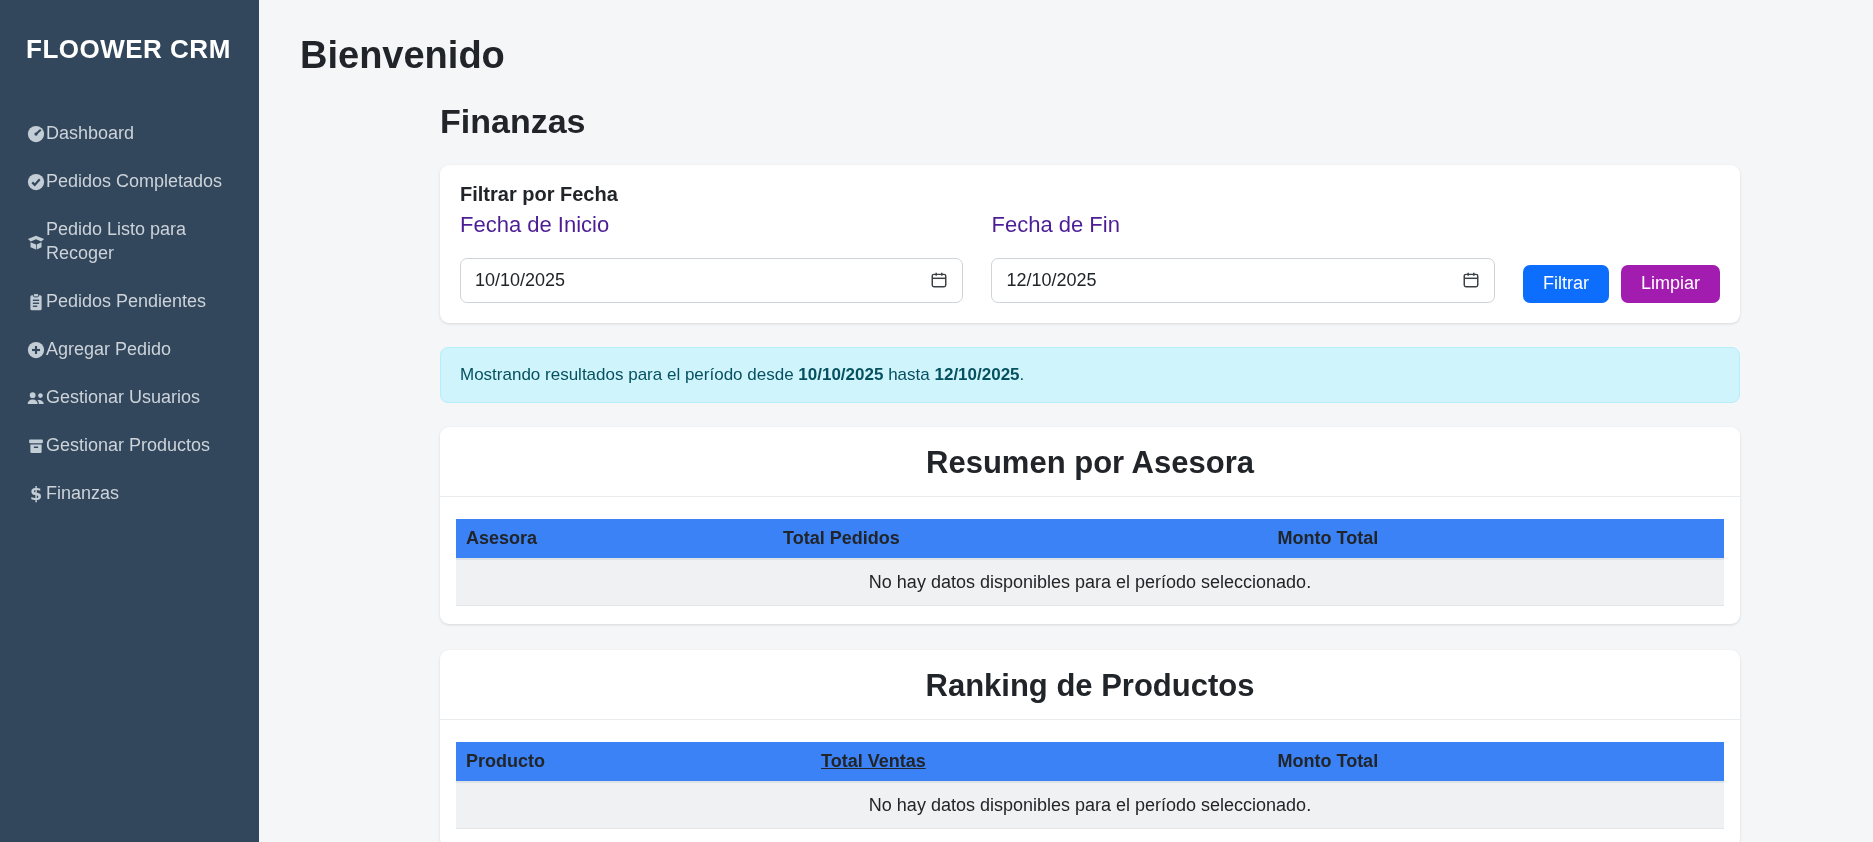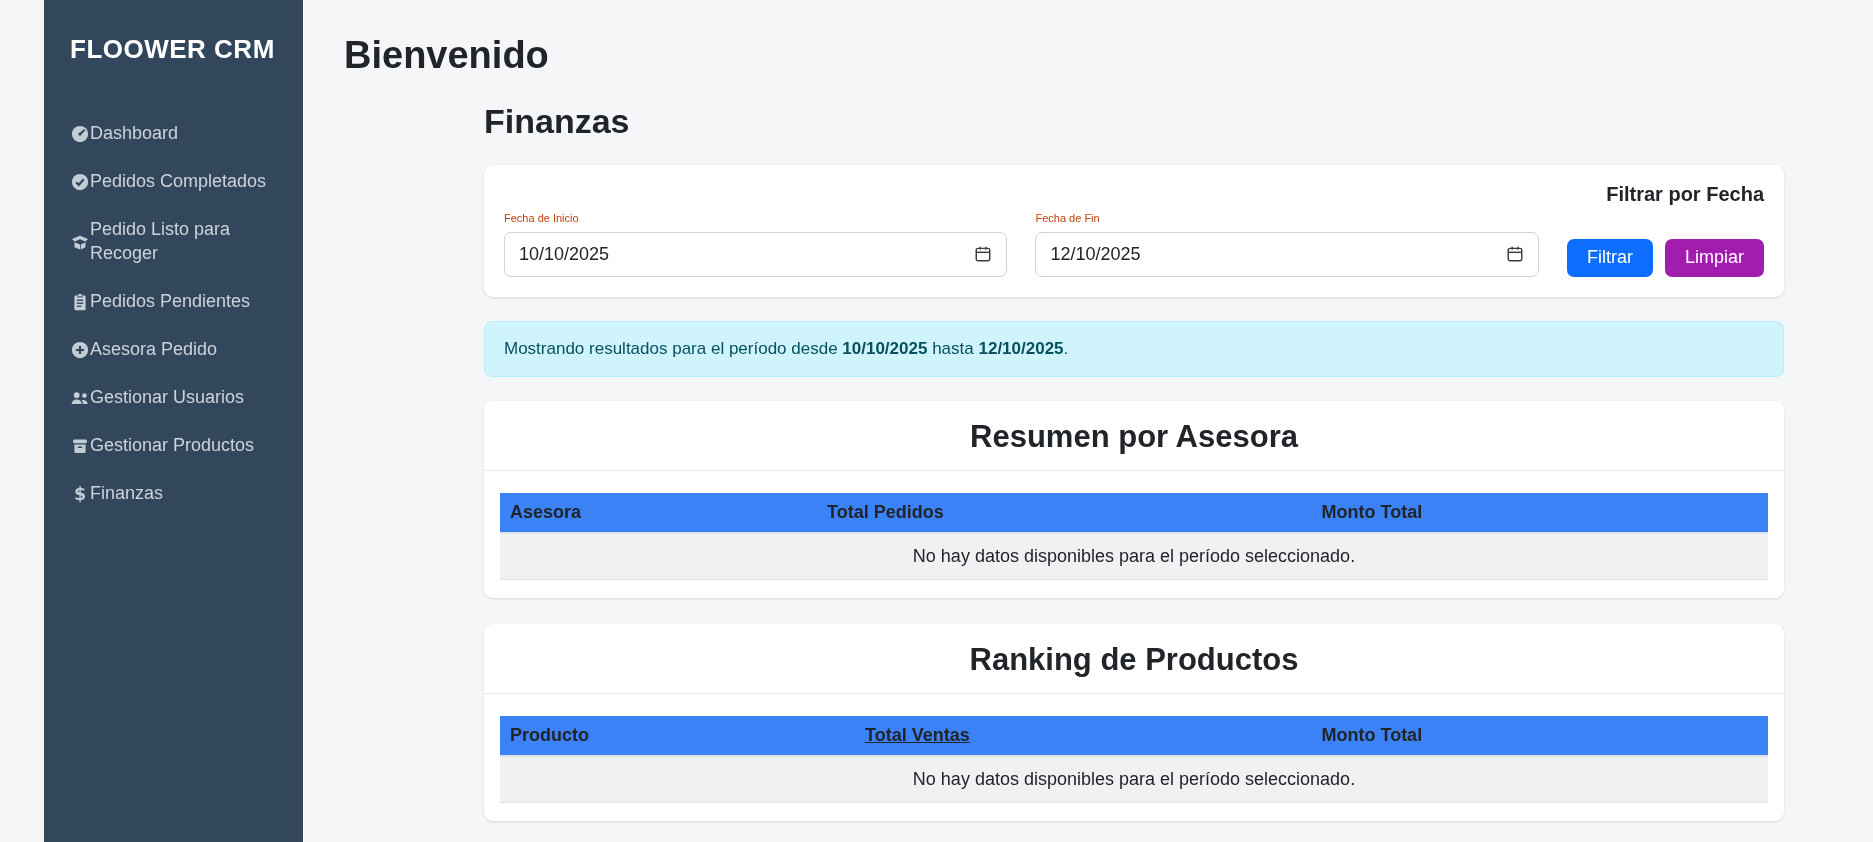--- a/index.html
+++ b/index.html
@@ -8,21 +8,21 @@
     width: 1873px; height: 842px; overflow: hidden;
     background: #f5f6f8;
     font-family: "Liberation Sans", "DejaVu Sans", sans-serif;
     color: #212529;
   }
   .app { display: flex; width: 100%; height: 100%; }
 
   
   .sidebar {
     width: 259px; min-width: 259px; height: 100%;
-    background: #33475c; color: #fff; margin-left: 44px;
+    background: #33475c; color: #fff;
   }
   .brand {
     font-size: 26px; font-weight: bold; letter-spacing: .5px;
     padding: 34px 26px 0 26px; color: #ffffff;
   }
   .nav { margin-top: 44px; display: flex; flex-direction: column; }
   .nav-item {
     display: flex; align-items: center; gap: 0;
     padding: 12px 26px; color: #ccd3da; font-size: 18px; line-height: 24px;
     text-decoration: none; cursor: pointer;
@@ -37,24 +37,24 @@
   .container { width: 1300px; margin: 24px 0 0 181px; }
   h2.section-title { font-size: 34px; font-weight: bold; margin: 0 0 24px 0; }
 
   .card {
     background: #ffffff; border-radius: 9px;
     box-shadow: 0 1px 3px rgba(0,0,0,.12);
   }
 
   
   .filter-card { padding: 18px 20px 20px; margin-bottom: 24px; }
-  .filter-title { font-size: 20px; font-weight: bold; margin-bottom: 6px; text-align: right; }
+  .filter-title { font-size: 20px; font-weight: bold; margin-bottom: 6px; }
   .filter-row { display: flex; gap: 28px; align-items: flex-end; }
   .field { flex: 1; max-width: 505px; }
-  .field-label { display: block; font-size: 11px; margin-bottom: 8px; color: #c2410c; }
+  .field-label { display: block; font-size: 22px; margin-bottom: 20px; color: #4c1d95; }
   .date-input {
     height: 45px; border: 1px solid #ced4da; border-radius: 7px; background: #fff;
     display: flex; align-items: center; justify-content: space-between;
     padding: 0 14px; font-size: 18px; color: #212529; cursor: text;
   }
   .cal { display: inline-flex; width: 18px; height: 18px; cursor: pointer; }
   .cal svg { width: 100%; height: 100%; }
   .btns { margin-left: auto; display: flex; gap: 12px; }
   .btn {
     height: 38px; padding: 0 20px; border: none; border-radius: 7px;
@@ -141,21 +141,21 @@
       </a>
 
       <a class="nav-item">
         <span class="icon">
           <svg viewBox="0 0 16 16">
               <circle cx="8" cy="8" r="6.5" fill="currentColor"></circle>
               <line x1="8" y1="4.8" x2="8" y2="11.2" stroke="#33475c" stroke-width="1.7"></line>
               <line x1="4.8" y1="8" x2="11.2" y2="8" stroke="#33475c" stroke-width="1.7"></line>
             </svg>
         </span>
-        <span class="nav-label">Asesora Pedido</span>
+        <span class="nav-label">Agregar Pedido</span>
       </a>
 
       <a class="nav-item">
         <span class="icon">
           <svg viewBox="0 0 18 16">
               <circle cx="6" cy="5.5" r="2.6" fill="currentColor"></circle>
               <path d="M1.5 13.5c0-2.5 2-4.2 4.5-4.2s4.5 1.7 4.5 4.2z" fill="currentColor"></path>
               <circle cx="13" cy="5.8" r="2.1" fill="currentColor"></circle>
               <path d="M11.8 9.7c2.3.1 4.2 1.6 4.2 3.8h-4.4c0-1.5-.5-2.8-1.4-3.6.5-.2 1-.2 1.6-.2z" fill="currentColor"></path>
             </svg>

